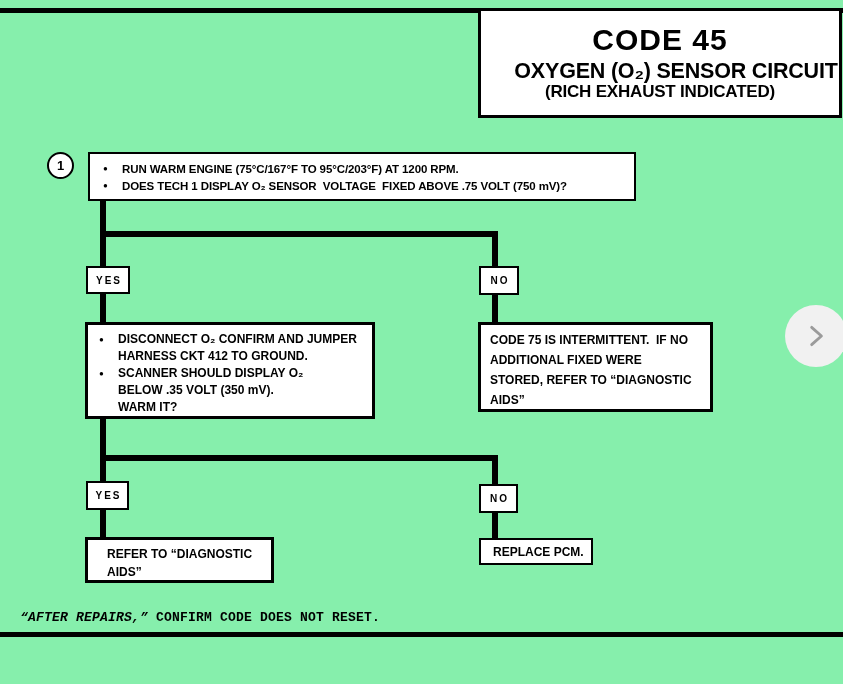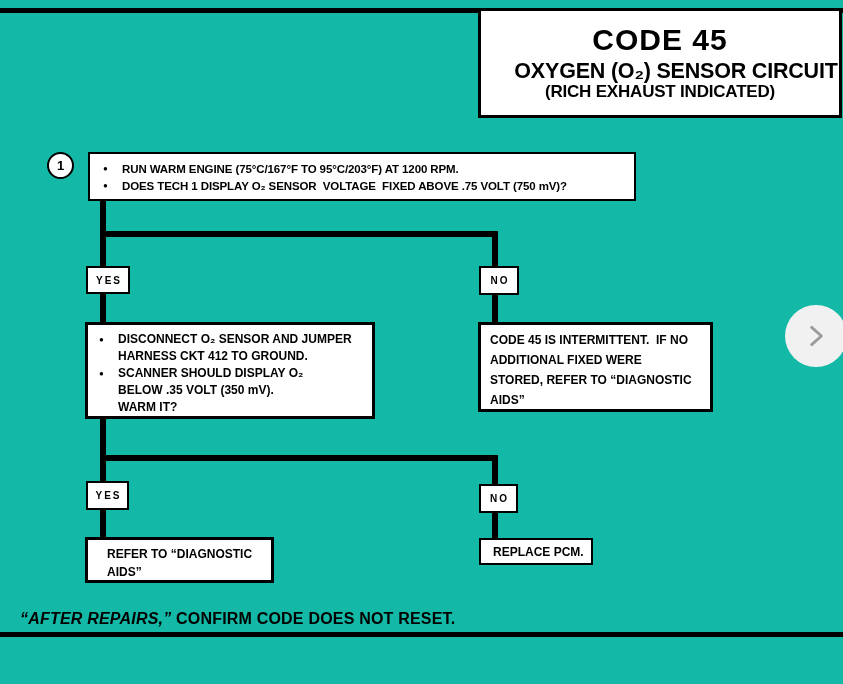--- a/index.html
+++ b/index.html
@@ -1,18 +1,18 @@
 <!DOCTYPE html>
 <html><head>
 <meta charset="utf-8">
 <style>
   html,body { margin:0; padding:0; background:#ffffff; }
   .page {
     position:relative; width:843px; height:684px; overflow:hidden;
-    background:#14b8a6; color:#000;
+    background:#86efac; color:#000;
     font-family:"Liberation Sans", sans-serif;
   }
   .rule { position:absolute; background:#000; }
   #rule-top    { left:0; top:8px;   width:843px; height:5px; }
   #rule-bottom { left:0; top:632px; width:843px; height:5px; }
 
   
   .title-box {
     position:absolute; left:478px; top:8px; width:364px; height:110px;
     border:3px solid #000; box-sizing:border-box; background:#fff; text-align:center;
@@ -61,21 +61,21 @@
   #branch-yes2 { left:86px;  top:481px; width:43px; height:29px; }
   #branch-no2  { left:479px; top:484px; width:39px; height:29px; }
 
   .step-circle {
     position:absolute; left:47px; top:152px; width:27px; height:27px;
     border:2px solid #000; border-radius:50%; box-sizing:border-box; background:#fff;
     display:flex; align-items:center; justify-content:center;
     font-weight:bold; font-size:13px;
   }
 
-  .footer-note { position:absolute; left:20px; top:610px; font-size:16px; font-weight:bold; letter-spacing:0.2px; }
+  .footer-note { position:absolute; left:20px; top:610px; font-size:13px; font-weight:bold; letter-spacing:0.2px;font-family:Liberation Mono, monospace; }
   .footer-note .em { font-style:italic; }
 
   .margin-glyph { position:absolute; left:-9px; top:304px; font-size:32px; color:#2b2b3b; font-weight:normal; }
 
   .next-btn {
     position:absolute; left:785px; top:305px; width:62px; height:62px; border:none;
     border-radius:50%; background:#f1f1f1; cursor:pointer;
     display:flex; align-items:center; justify-content:center; padding:0;
   }
 </style>
@@ -112,29 +112,29 @@
 
   <div class="node" id="node-start">
     <div class="nline"><span class="dot">●</span><span class="ntext">RUN WARM ENGINE (75°C/167°F TO 95°C/203°F) AT 1200 RPM.</span></div>
     <div class="nline"><span class="dot">●</span><span class="ntext">DOES TECH 1 DISPLAY O₂ SENSOR  VOLTAGE  FIXED ABOVE .75 VOLT (750 mV)?</span></div>
   </div>
 
   <div class="branch" id="branch-yes1">YES</div>
   <div class="branch" id="branch-no1">NO</div>
 
   <div class="node" id="node-yes1">
-    <div class="nline"><span class="dot">●</span><span class="ntext">DISCONNECT O₂ SENSOR AND JUMPER</span></div>
+    <div class="nline"><span class="dot">●</span><span class="ntext">DISCONNECT O₂ CONFIRM AND JUMPER</span></div>
     <div class="nline"><span class="dot"></span><span class="ntext">HARNESS CKT 412 TO GROUND.</span></div>
     <div class="nline"><span class="dot">●</span><span class="ntext">SCANNER SHOULD DISPLAY O₂</span></div>
     <div class="nline"><span class="dot"></span><span class="ntext">BELOW .35 VOLT (350 mV).</span></div>
     <div class="nline"><span class="dot"></span><span class="ntext">WARM IT?</span></div>
   </div>
 
   <div class="node" id="node-no1">
-    <div class="nline"><span class="ntext">CODE 45 IS INTERMITTENT.  IF NO</span></div>
+    <div class="nline"><span class="ntext">CODE 75 IS INTERMITTENT.  IF NO</span></div>
     <div class="nline"><span class="ntext">ADDITIONAL FIXED WERE</span></div>
     <div class="nline"><span class="ntext">STORED, REFER TO “DIAGNOSTIC</span></div>
     <div class="nline"><span class="ntext">AIDS”</span></div>
   </div>
 
   <div class="branch" id="branch-yes2">YES</div>
   <div class="branch" id="branch-no2">NO</div>
 
   <div class="node" id="node-yes2">
     <div class="nline"><span class="ntext">REFER TO “DIAGNOSTIC</span></div>

